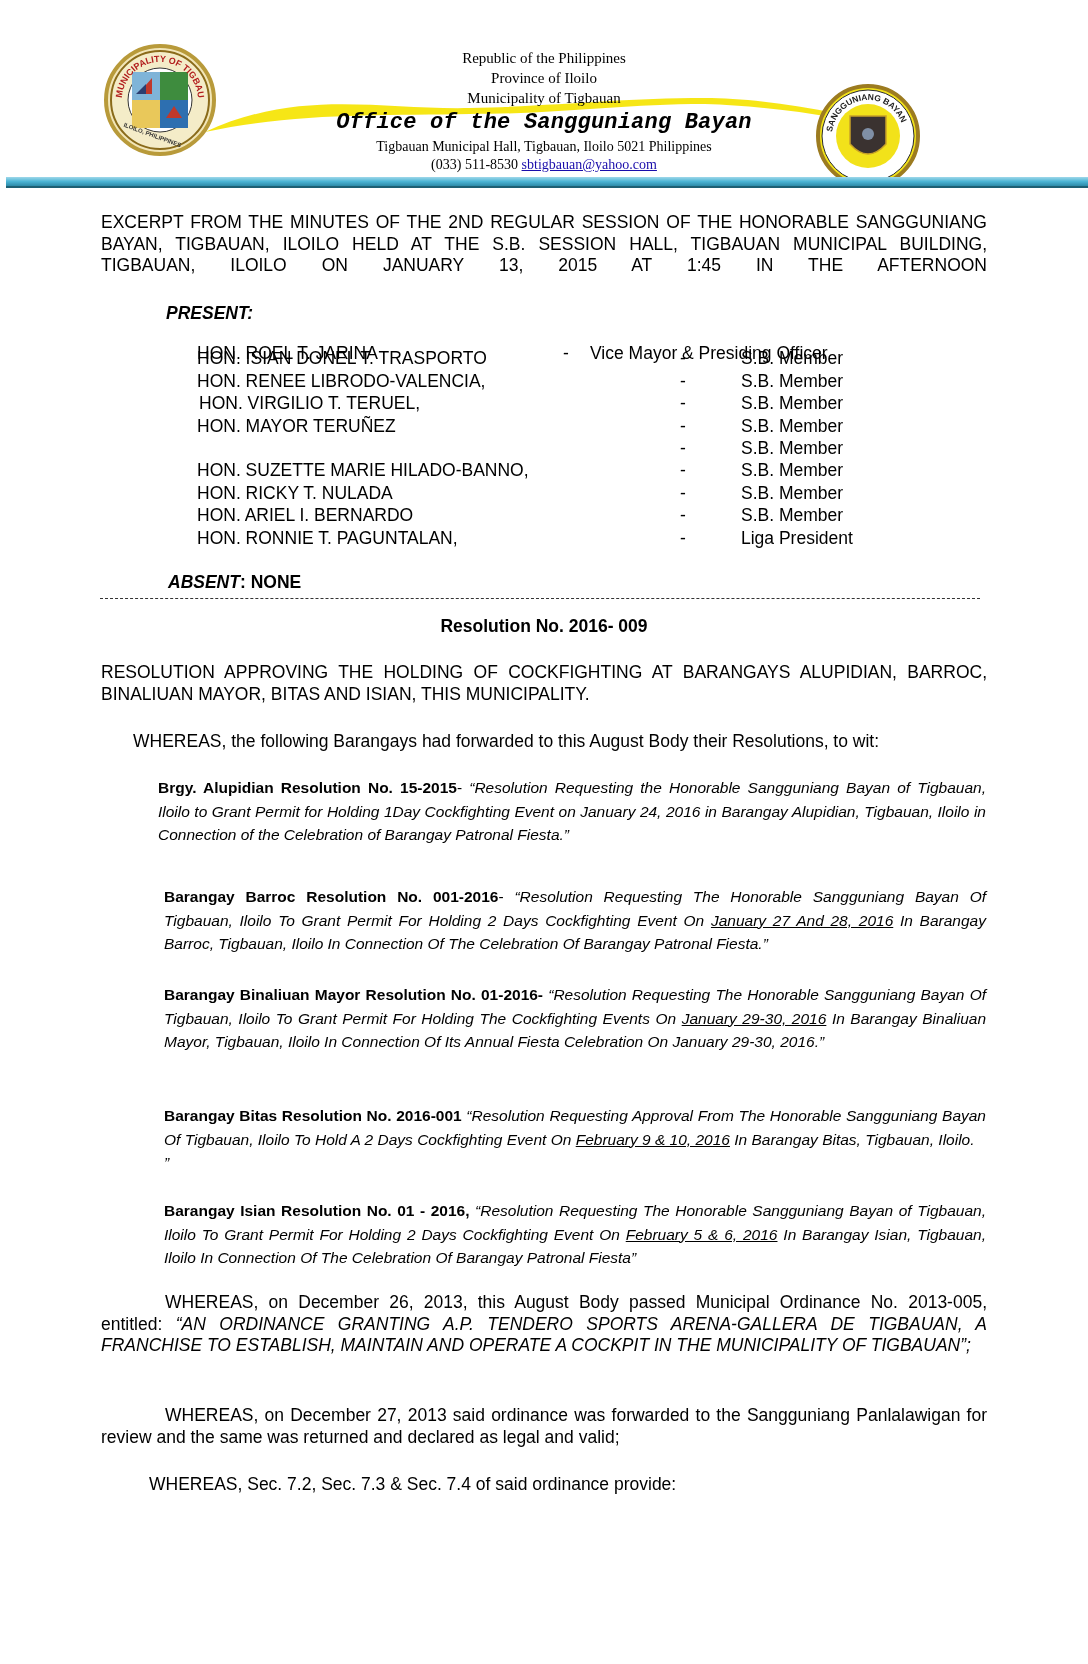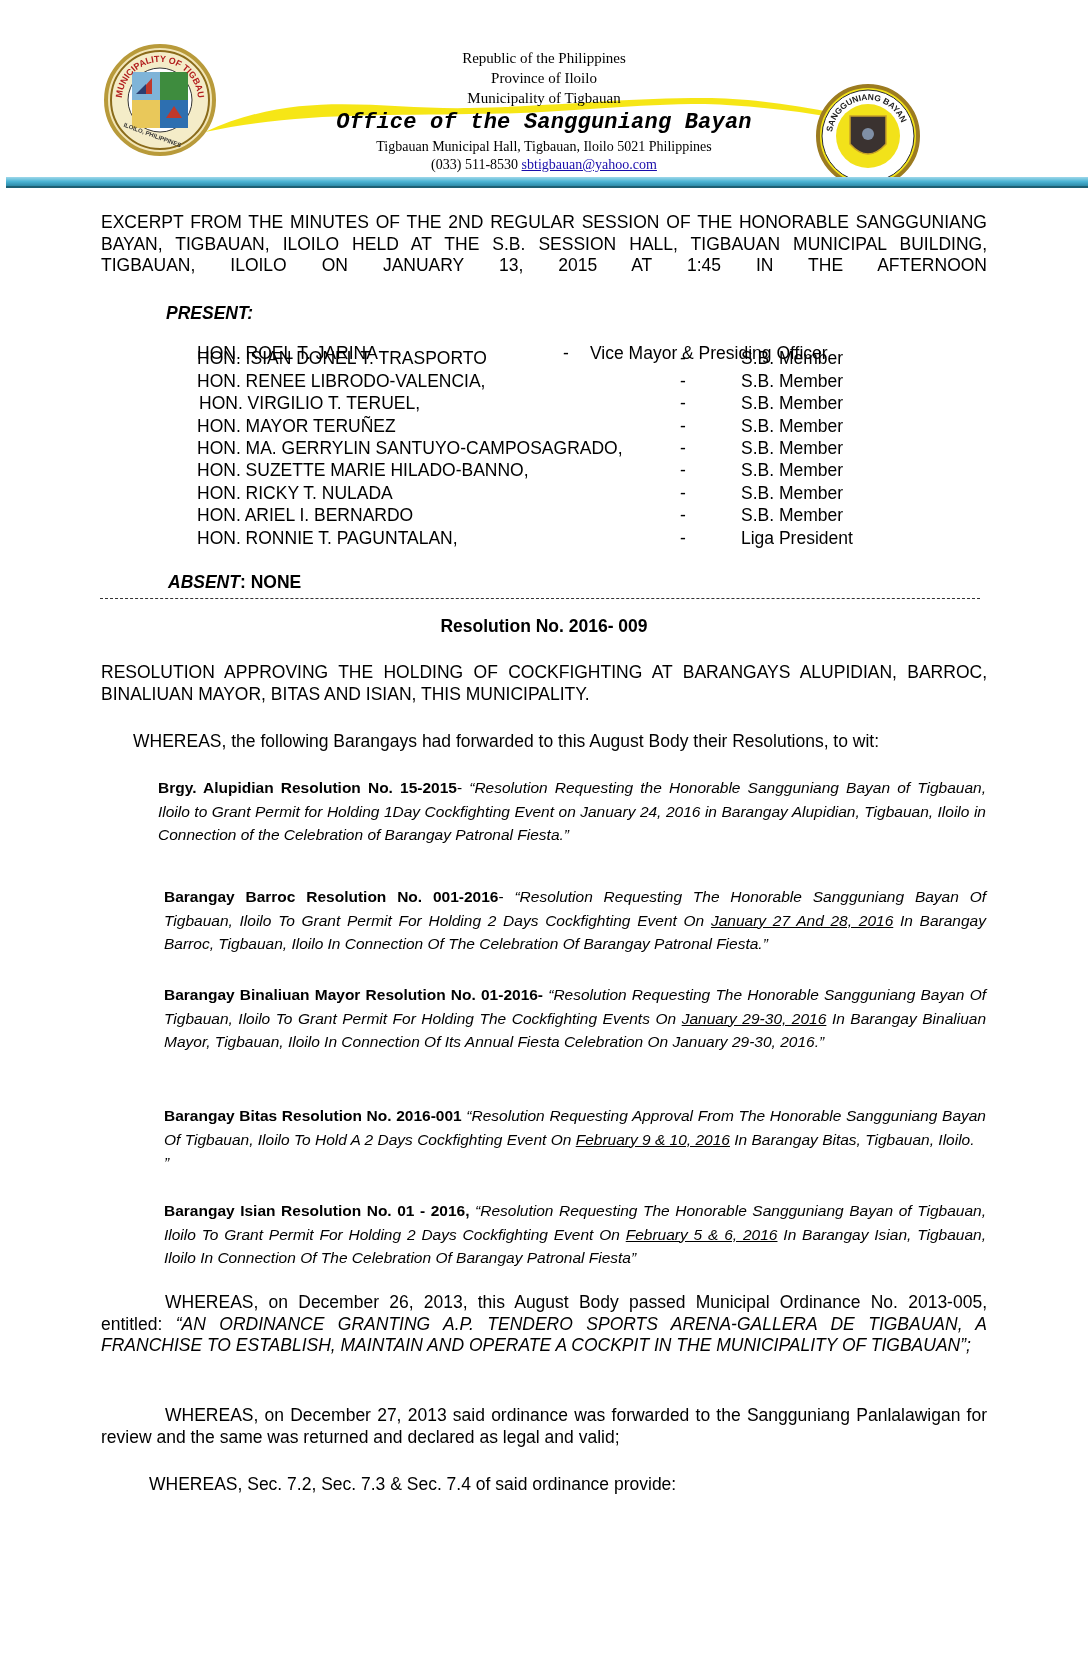--- a/index.html
+++ b/index.html
@@ -107,21 +107,20 @@
       <span class="name" style="left: 199px;">HON. VIRGILIO T. TERUEL,</span>
       <span class="dash" style="left: 680px;">-</span>
       <span class="role" style="left: 741px;">S.B. Member</span>
     </div>
     <div class="row" style="left: 0px; width: 1088px; top: 415.6px;">
       <span class="name">HON. MAYOR TERUÑEZ</span>
       <span class="dash" style="left: 680px;">-</span>
       <span class="role" style="left: 741px;">S.B. Member</span>
     </div>
     <div class="row" style="left: 0px; width: 1088px; top: 438px;">
-      <span class="name">HON. MA. GERRYLIN SANTUYO-CAMPOSAGRADO,</span>
       <span class="dash" style="left: 680px;">-</span>
       <span class="role" style="left: 741px;">S.B. Member</span>
     </div>
     <div class="row" style="left: 0px; width: 1088px; top: 460.4px; padding-left: 14px;">
       <span class="name">HON. SUZETTE MARIE HILADO-BANNO,</span>
       <span class="dash" style="left: 680px;">-</span>
       <span class="role" style="left: 741px;">S.B. Member</span>
     </div>
     <div class="row" style="left: 0px; width: 1088px; top: 482.8px;">
       <span class="name">HON. RICKY T. NULADA</span>

